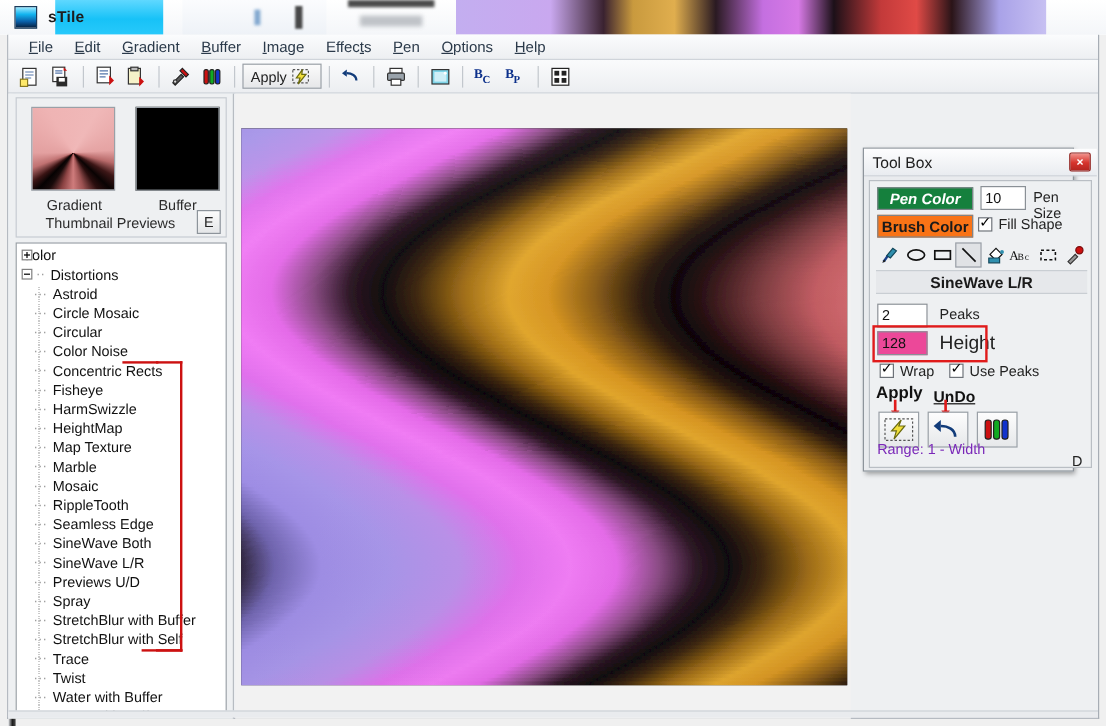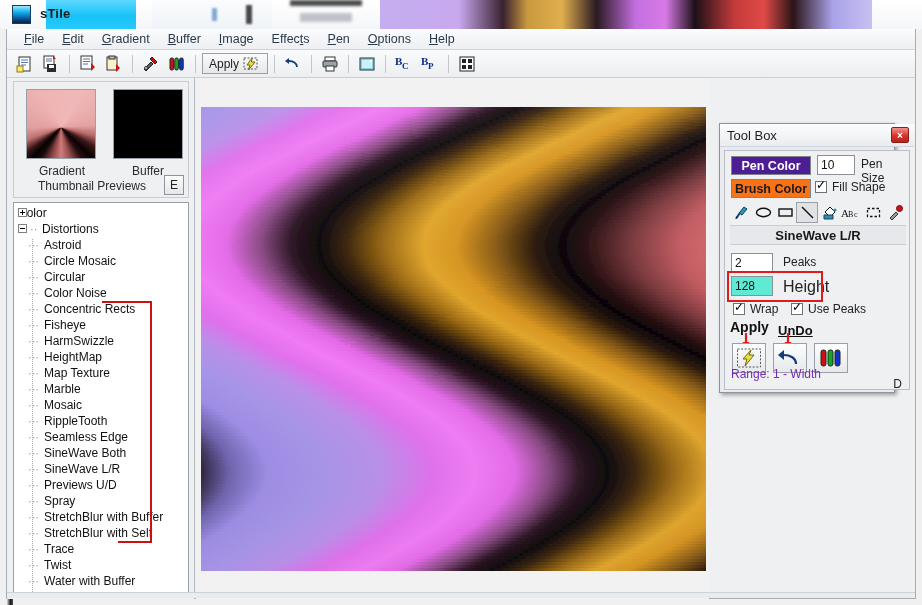--- a/index.html
+++ b/index.html
@@ -210,21 +210,21 @@
   #tbx-body{
     position:absolute; left:4px; top:26px; width:186px; height:240px;
     background:#eef0f2; border:1px solid #b9bec4;
   }
   .btn-color{
     position:absolute; height:19px; width:80px;
     display:flex; align-items:center; justify-content:center;
     font-size:12.5px; font-weight:bold;
     border:1px solid #7e848a; cursor:default;
   }
-  #pen-color-btn{ left:6px; top:5px; background:#4c1d95; color:#ffffff; }
+  #pen-color-btn{ left:6px; top:5px; background:#15803d; color:#ffffff;font-style:italic; }
   #brush-color-btn{ left:6px; top:28px; background:#f97316; color:#1a1a1a; }
   #pensize-input{
     position:absolute; left:92px; top:4px; width:38px; height:20px;
     background:#fff; border:1px solid #8a9096;
     font-size:12px; color:#111; padding-left:3px; line-height:18px;
   }
   #pensize-label{ position:absolute; left:136px; top:6px; font-size:12px; color:#222; }
   #fillshape-chk{
     position:absolute; left:90px; top:30px; width:12px; height:12px;
     border:1px solid #6d7279; background:#fff;
@@ -252,21 +252,21 @@
     line-height:20px;
   }
   #peaks-input{
     position:absolute; left:6px; top:102px; width:42px; height:20px;
     background:#fff; border:1px solid #8a9096; font-size:12px;
     color:#111; padding-left:3px; line-height:18px;
   }
   #peaks-label{ position:absolute; left:58px; top:104px; font-size:12px; color:#222; }
   #height-input{
     position:absolute; left:6px; top:125px; width:42px; height:20px;
-    background:#5eead4; border:1px solid #8a9096; font-size:12px;
+    background:#ec4899; border:1px solid #8a9096; font-size:12px;
     color:#111; padding-left:3px; line-height:18px;
   }
   #height-label{ position:absolute; left:58px; top:127px; font-size:16px; color:#222; }
   #height-redbox{
     position:absolute; left:2px; top:120px; width:96px; height:31px;
     border:2px solid #e01b1b; pointer-events:none;
   }
   #wrap-chk, #usepeaks-chk{
     position:absolute; width:12px; height:12px; top:152px;
     border:1px solid #6d7279; background:#fff;

